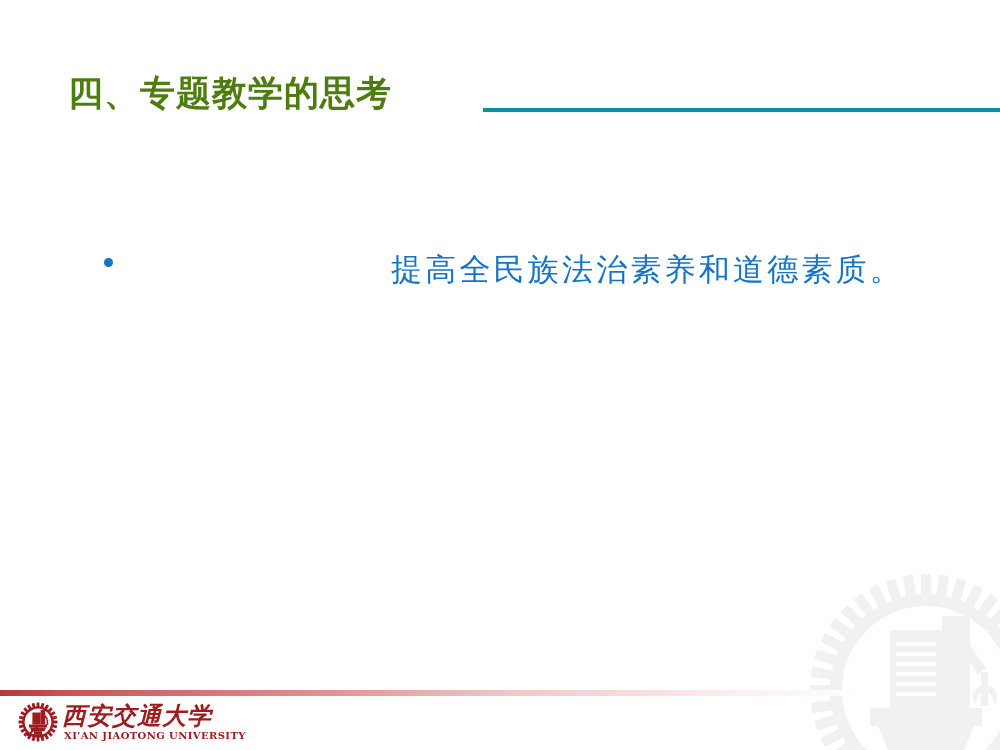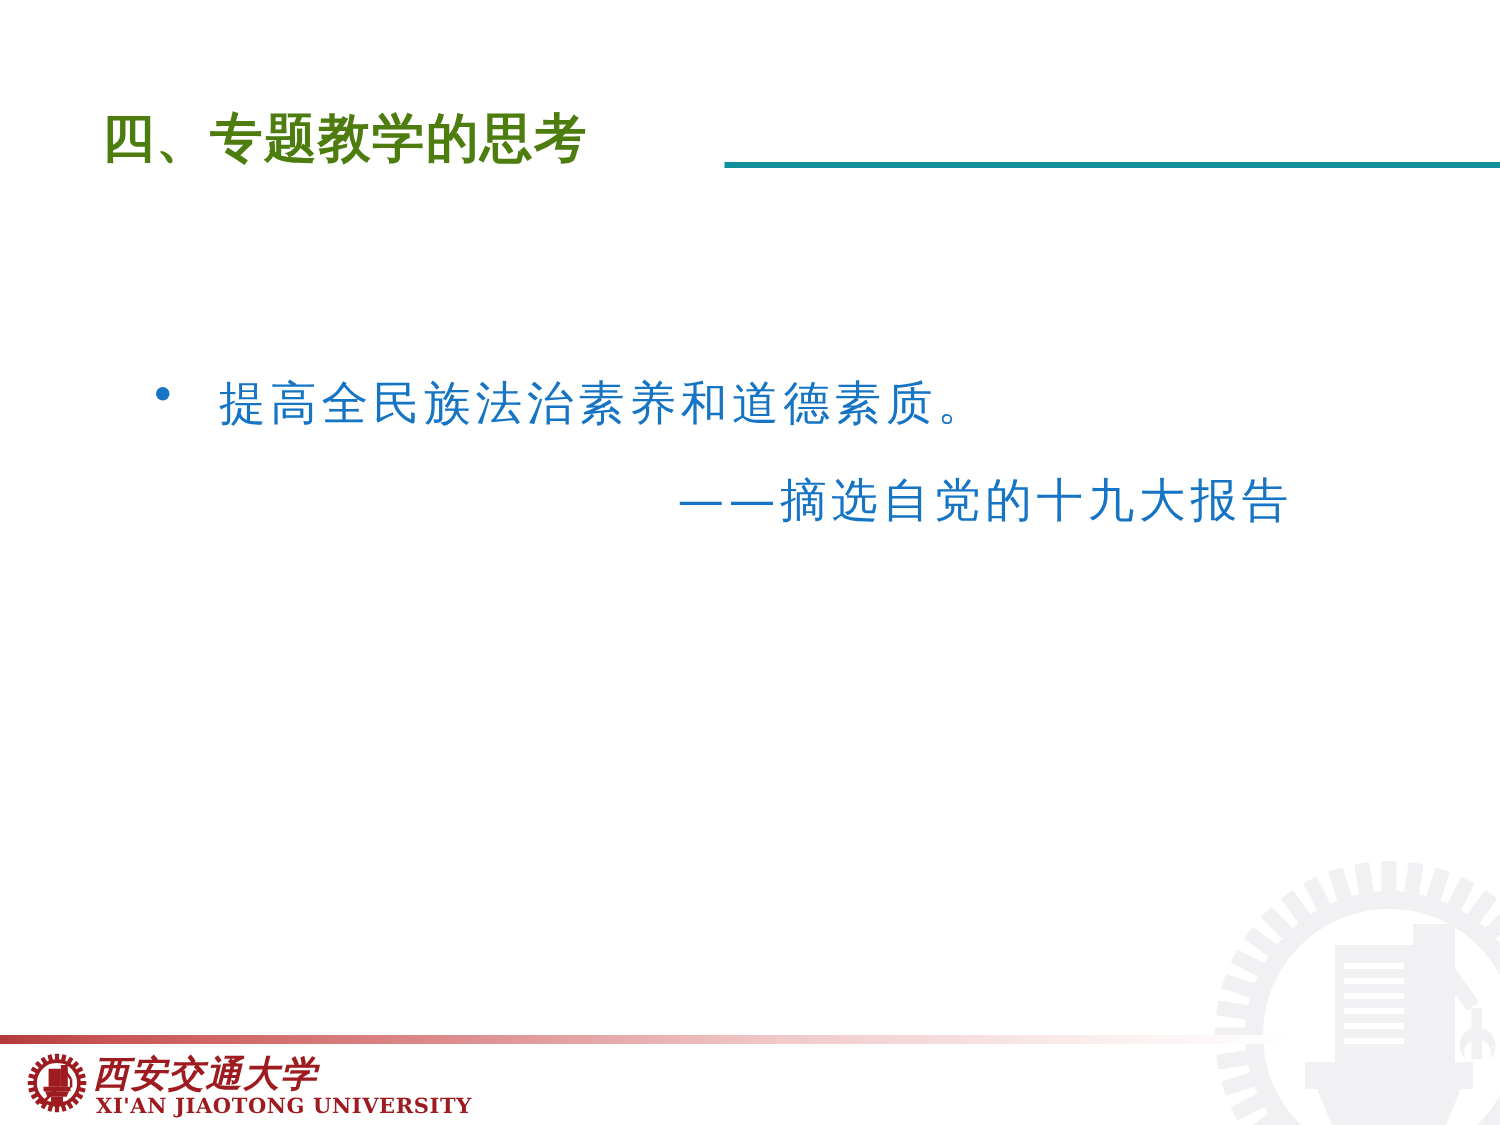--- a/index.html
+++ b/index.html
@@ -63,20 +63,21 @@
   #body-block {
     position: absolute;
     left: 104px;
     top: 238px;
     width: 800px;
   }
   .bullet-row {
     position: relative;
     display: flex;
     align-items: flex-start;
+    text-align: right;
   }
   .bullet-dot {
     flex: 0 0 auto;
     width: 42px;
     padding-top: 20px;
     box-sizing: border-box;
   }
   .bullet-dot i {
     display: block;
     width: 9px;
@@ -138,21 +139,21 @@
     font-style: italic;
     color: #9e1b20;
     letter-spacing: 1px;
     white-space: nowrap;
   }
   #logo-en {
     position: absolute;
     left: 46px;
     top: 30px;
     font-family: "DejaVu Serif", "Liberation Serif", serif;
-    font-size: 14px;
+    font-size: 10px;
     font-weight: bold;
     color: #9e1b20;
     letter-spacing: 0.4px;
     white-space: nowrap;
   }
 </style>
 </head>
 <body>
 
 <div id="slide">
@@ -325,21 +326,20 @@
   <div id="body-block">
 
     <div class="bullet-row" id="bullet-1">
       <div class="bullet-dot">
           <i></i>
         </div>
       <div class="bullet-body">提高全民族法治素养和道德素质。</div>
     </div>
 
 
-    <div id="attribution">——摘选自党的十九大报告</div>
   </div>
 
   <div id="footer-rule"></div>
 
   <div id="footer-logo">
     <div id="logo-mark">
       <svg viewBox="0 0 40 40" width="40" height="40" xmlns="http://www.w3.org/2000/svg">
         <g fill="#9e1b20">
           <g>
             <rect x="18.6" y="0.5" width="2.8" height="4.6" rx="0.4"></rect>

